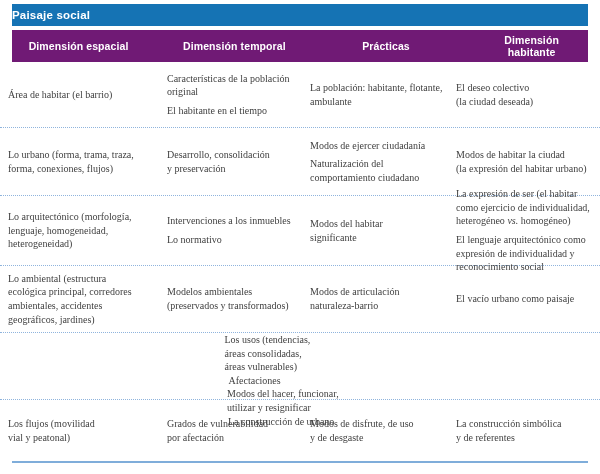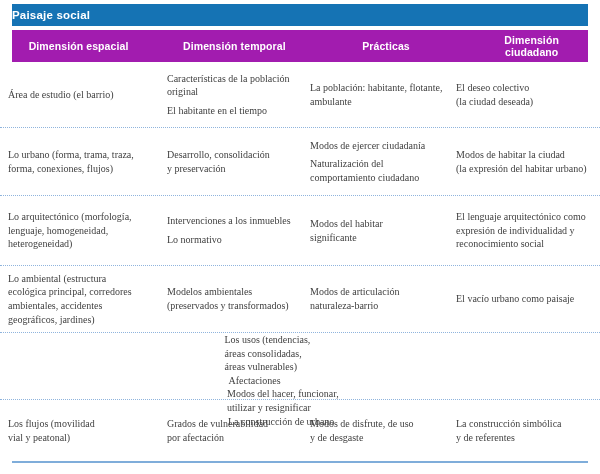--- a/index.html
+++ b/index.html
@@ -39,21 +39,21 @@
     letter-spacing: 0.2px;
   }
 
   
   .col-header-bar {
     position: absolute;
     left: 12px;
     top: 30px;
     width: 576px;
     height: 32px;
-    background: #a21caf;
+    background: #701a75;
     display: flex;
     align-items: center;
     color: #ffffff;
     font-family: "Liberation Sans", "DejaVu Sans", sans-serif;
     font-size: 10.5px;
     font-weight: bold;
     gap: 27px;
   }
   .col-header-cell {
     text-align: center;
@@ -122,27 +122,27 @@
 <div class="table-wrap">
 
   <div class="title-bar">
     <span>Paisaje social</span>
   </div>
 
   <div class="col-header-bar">
     <div class="col-header-cell ch-1">Dimensión espacial</div>
     <div class="col-header-cell ch-2">Dimensión temporal</div>
     <div class="col-header-cell ch-3">Prácticas</div>
-    <div class="col-header-cell ch-4">Dimensión ciudadano</div>
+    <div class="col-header-cell ch-4">Dimensión habitante</div>
   </div>
 
   <div class="rows">
       <div class="row row-1">
         <div class="cell c-1">
-          <p class="blk">Área de estudio (el barrio)</p>
+          <p class="blk">Área de habitar (el barrio)</p>
         </div>
         <div class="cell c-2">
           <p class="blk">Características de la población<br>original</p>
           <p class="blk">El habitante en el tiempo</p>
         </div>
         <div class="cell c-3">
           <p class="blk">La población: habitante, flotante,<br>ambulante</p>
         </div>
         <div class="cell c-4">
           <p class="blk">El deseo colectivo<br>(la ciudad deseada)</p>
@@ -168,20 +168,21 @@
           <p class="blk">Lo arquitectónico (morfología,<br>lenguaje, homogeneidad,<br>heterogeneidad)</p>
         </div>
         <div class="cell c-2">
           <p class="blk">Intervenciones a los inmuebles</p>
           <p class="blk">Lo normativo</p>
         </div>
         <div class="cell c-3">
           <p class="blk">Modos del habitar<br>significante</p>
         </div>
         <div class="cell c-4">
+          <p class="blk">La expresión de ser (el habitar<br>como ejercicio de individualidad,<br>heterogéneo <span class="ital">vs.</span> homogéneo)</p>
           <p class="blk">El lenguaje arquitectónico como<br>expresión de individualidad y<br>reconocimiento social</p>
         </div>
       </div>
       <div class="row row-4">
         <div class="cell c-1">
           <p class="blk">Lo ambiental (estructura<br>ecológica principal, corredores<br>ambientales, accidentes<br>geográficos, jardines)</p>
         </div>
         <div class="cell c-2">
           <p class="blk">Modelos ambientales<br>(preservados y transformados)</p>
         </div>

